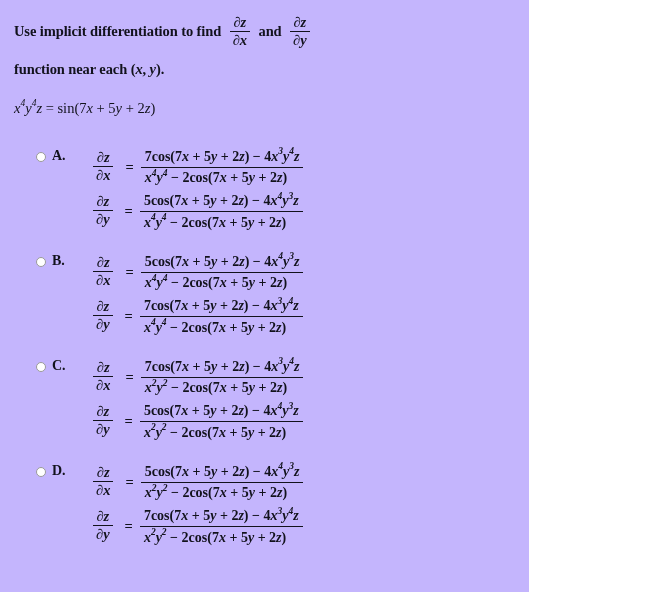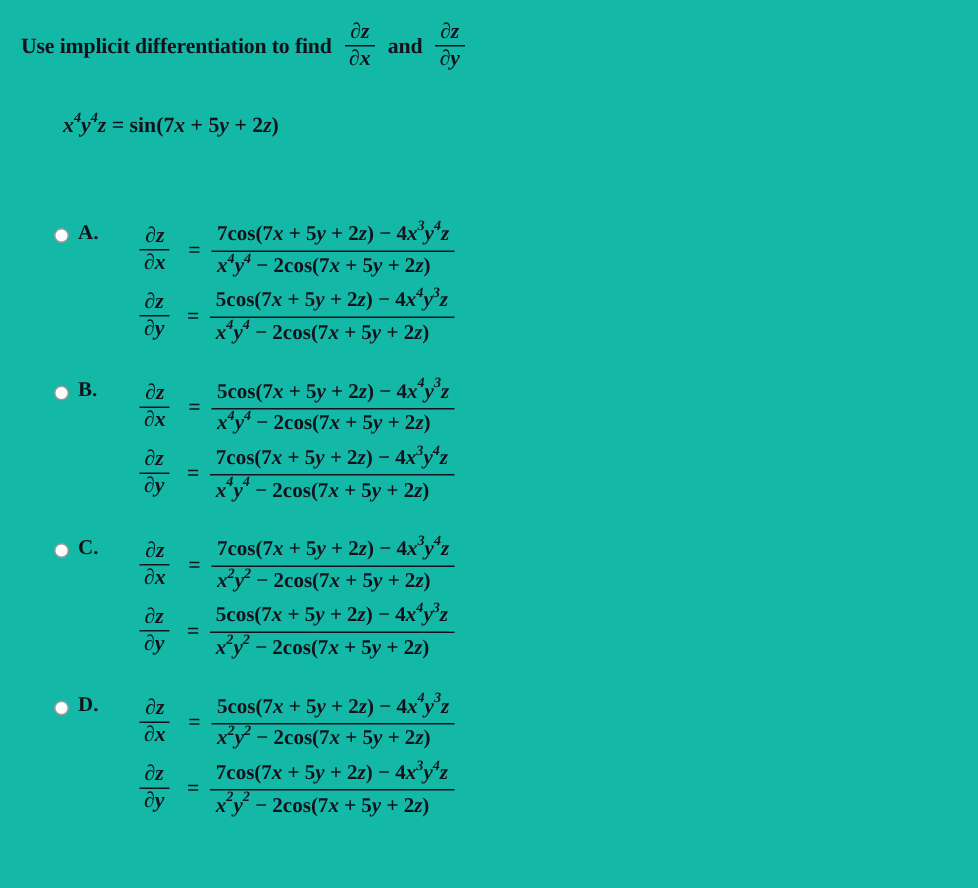--- a/index.html
+++ b/index.html
@@ -10,46 +10,45 @@
   body {
     width: 652px;
     height: 592px;
     overflow: hidden;
     font-family: "Liberation Serif", "DejaVu Serif", serif;
     color: #12121c;
   }
 
   .page {
     position: relative;
-    width: 652px;
+    width: 529px;
     height: 592px;
-    background: #14b8a6;
+    background: #c4b5fd;
   }
 
   
   .stem {
     position: absolute;
     left: 14px;
     top: 12px;
     width: 638px;
     font-size: 14.5px;
     font-weight: bold;
     line-height: 38px;
     letter-spacing: -0.1px;
   }
   .stem-line { white-space: nowrap; }
 
   .eqline {
     position: absolute;
     left: 14px;
-    top: 76px;
+    top: 100px;
     font-size: 14.5px;
-    font-weight: bold;
+    font-weight: normal;
     white-space: nowrap;
-    margin-left: 28px;
   }
 
   
   .pfrac {
     display: inline-block;
     vertical-align: middle;
     text-align: center;
     margin: 0 5px;
     position: relative;
     top: -1px;
@@ -159,20 +158,21 @@
         <span class="bar"></span>
         <span class="den">∂<span class="v">x</span></span>
       </span>
       <span>and</span>
       <span class="pfrac">
         <span class="num">∂<span class="v">z</span></span>
         <span class="bar"></span>
         <span class="den">∂<span class="v">y</span></span>
       </span>
     </div>
+    <div class="stem-line">function near each (<span class="v">x</span>, <span class="v">y</span>).</div>
   </div>
 
   <div class="eqline"><span class="v">x</span><sup class="e">4</sup><span class="v">y</span><sup class="e">4</sup><span class="v">z</span> = <span class="fn">sin</span>(7<span class="v">x</span> + 5<span class="v">y</span> + 2<span class="v">z</span>)</div>
 
   <div class="option" id="opt-0" style="top:148px;">
     <span class="opt-radio"></span>
     <span class="opt-letter">A.</span>
     <div class="opt-body">
         <div class="deriv-row">
           <span class="pfrac">

